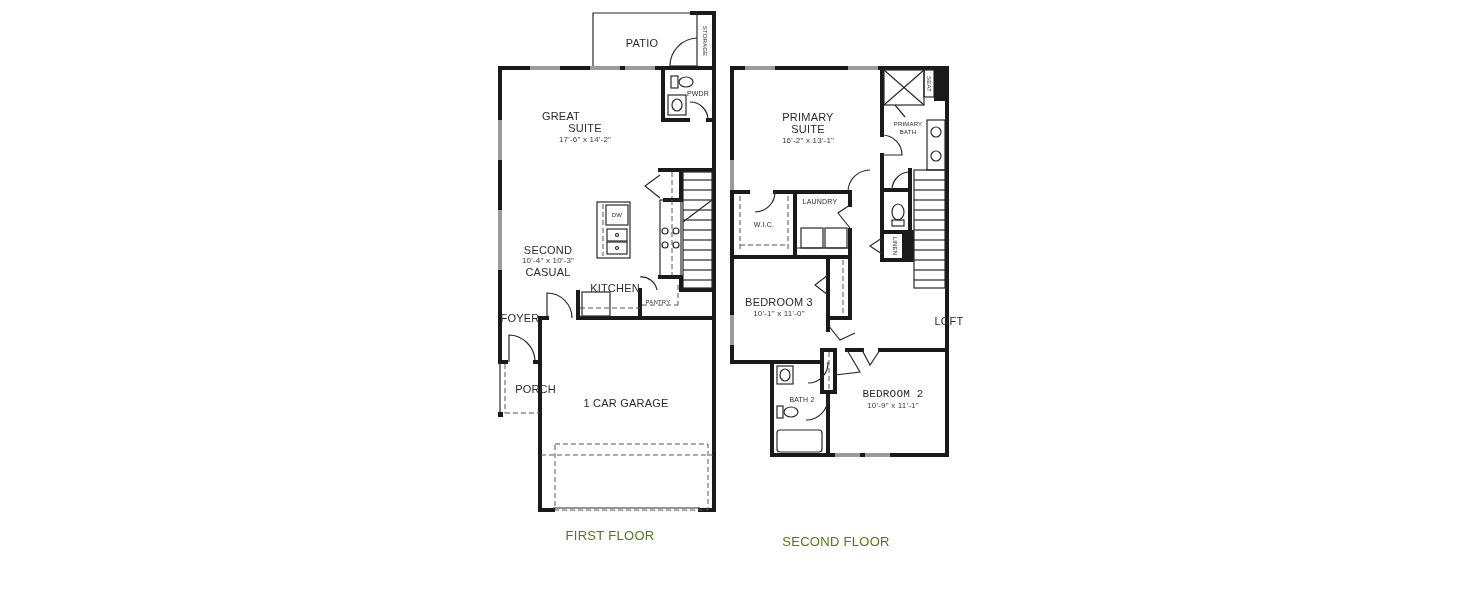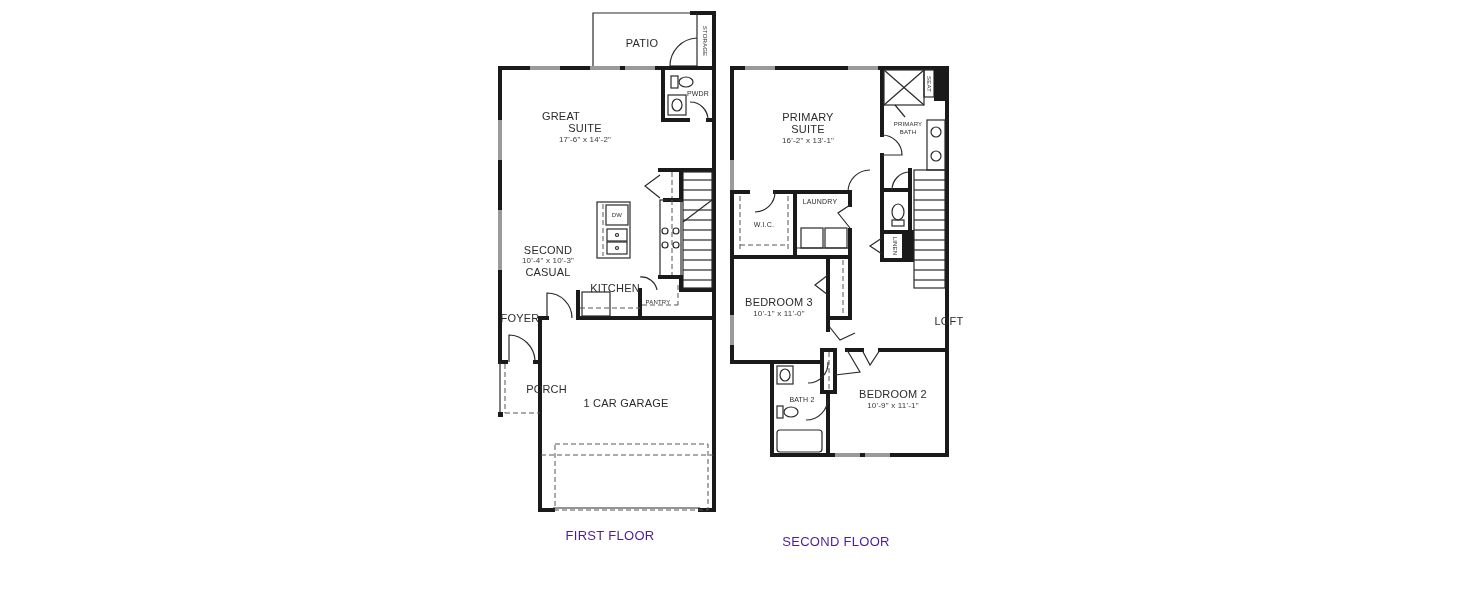--- a/index.html
+++ b/index.html
@@ -9,21 +9,21 @@
   .thin { stroke: #2a2a2a; stroke-width: 1.2; fill: none; }
   .dash { stroke: #555; stroke-width: 1; fill: none; stroke-dasharray: 5 3; }
   .win { stroke: #9a9a9a; stroke-width: 4; fill: none; }
   .fill-dark { fill: #1a1a1a; }
   .label { position: absolute; color: #2b2b2b; text-align: center; white-space: nowrap; transform: translateX(-50%); letter-spacing: 0.2px; }
   .room-name { font-size: 11px; line-height: 14px; }
   .room-dim { font-size: 8px; line-height: 10px; color: #3a3a3a; }
   .small { font-size: 7px; line-height: 9px; }
   .tiny { font-size: 6px; line-height: 8px; }
   .vert { transform: translateX(-50%) rotate(90deg); transform-origin: center; }
-  .floor-label { position: absolute; font-size: 13px; color: #4c1d95; transform: translateX(-50%); letter-spacing: 0.3px; }
+  .floor-label { position: absolute; font-size: 13px; color: #4d7c0f; transform: translateX(-50%); letter-spacing: 0.3px; }
 </style>
 </head>
 <body>
 
 <svg id="plan" viewBox="0 0 1469 600" xmlns="http://www.w3.org/2000/svg">
 
   <g>
 
     <g>
       <path class="thin" d="M593 68 V13 H692"></path>
@@ -237,38 +237,38 @@
 <div class="label room-dim" style="left:585px; top:135px;">17'-6" x 14'-2"</div>
 
 <div class="label room-name" style="left:548px; top:230px;margin-top:35px;">CASUAL</div>
 <div class="label room-name" style="left:548px; top:243px;">SECOND</div>
 <div class="label room-dim" style="left:548px; top:256px;">10'-4" x 10'-3"</div>
 
 <div class="label tiny" style="left:617px; top:211px;">DW</div>
 <div class="label room-name" style="left:615px; top:281px;">KITCHEN</div>
 <div class="label tiny" style="left:658px; top:298px;">PANTRY</div>
 <div class="label room-name" style="left:520px; top:311px;">FOYER</div>
-<div class="label room-name" style="left:532px; top:382px;padding-left:29px;">PORCH</div>
+<div class="label room-name" style="left:521px; top:382px;padding-left:29px;">PORCH</div>
 <div class="label room-name" style="left:626px; top:396px;">1 CAR GARAGE</div>
 
 <div class="label room-name" style="left:808px; top:110px;">PRIMARY</div>
 <div class="label room-name" style="left:808px; top:122px;">SUITE</div>
 <div class="label room-dim" style="left:808px; top:136px;">16'-2" x 13'-1"</div>
 
 <div class="label tiny" style="left:908px; top:120px;">PRIMARY</div>
 <div class="label tiny" style="left:908px; top:128px;">BATH</div>
 <div class="label tiny vert" style="left:929px; top:80px;">SEAT</div>
 
 <div class="label small" style="left:820px; top:197px;">LAUNDRY</div>
 <div class="label small" style="left:764px; top:220px;">W.I.C.</div>
 <div class="label tiny vert" style="left:895px; top:242px;">LINEN</div>
 
 <div class="label room-name" style="left:779px; top:295px;">BEDROOM 3</div>
 <div class="label room-dim" style="left:779px; top:309px;">10'-1" x 11'-0"</div>
 
 <div class="label room-name" style="left:949px; top:314px;">LOFT</div>
 
 <div class="label small" style="left:802px; top:395px;">BATH 2</div>
-<div class="label room-name" style="left:893px; top:387px;">BEDROOM 2</div>
+<div class="label room-name" style="left:893px; top:387px;font-family:Liberation Mono, monospace;">BEDROOM 2</div>
 <div class="label room-dim" style="left:893px; top:401px;">10'-9" x 11'-1"</div>
 
 <div class="floor-label" style="left:610px; top:528px;">FIRST FLOOR</div>
 <div class="floor-label" style="left:836px; top:528px;margin-top:6px;">SECOND FLOOR</div>
 
 </body></html>

